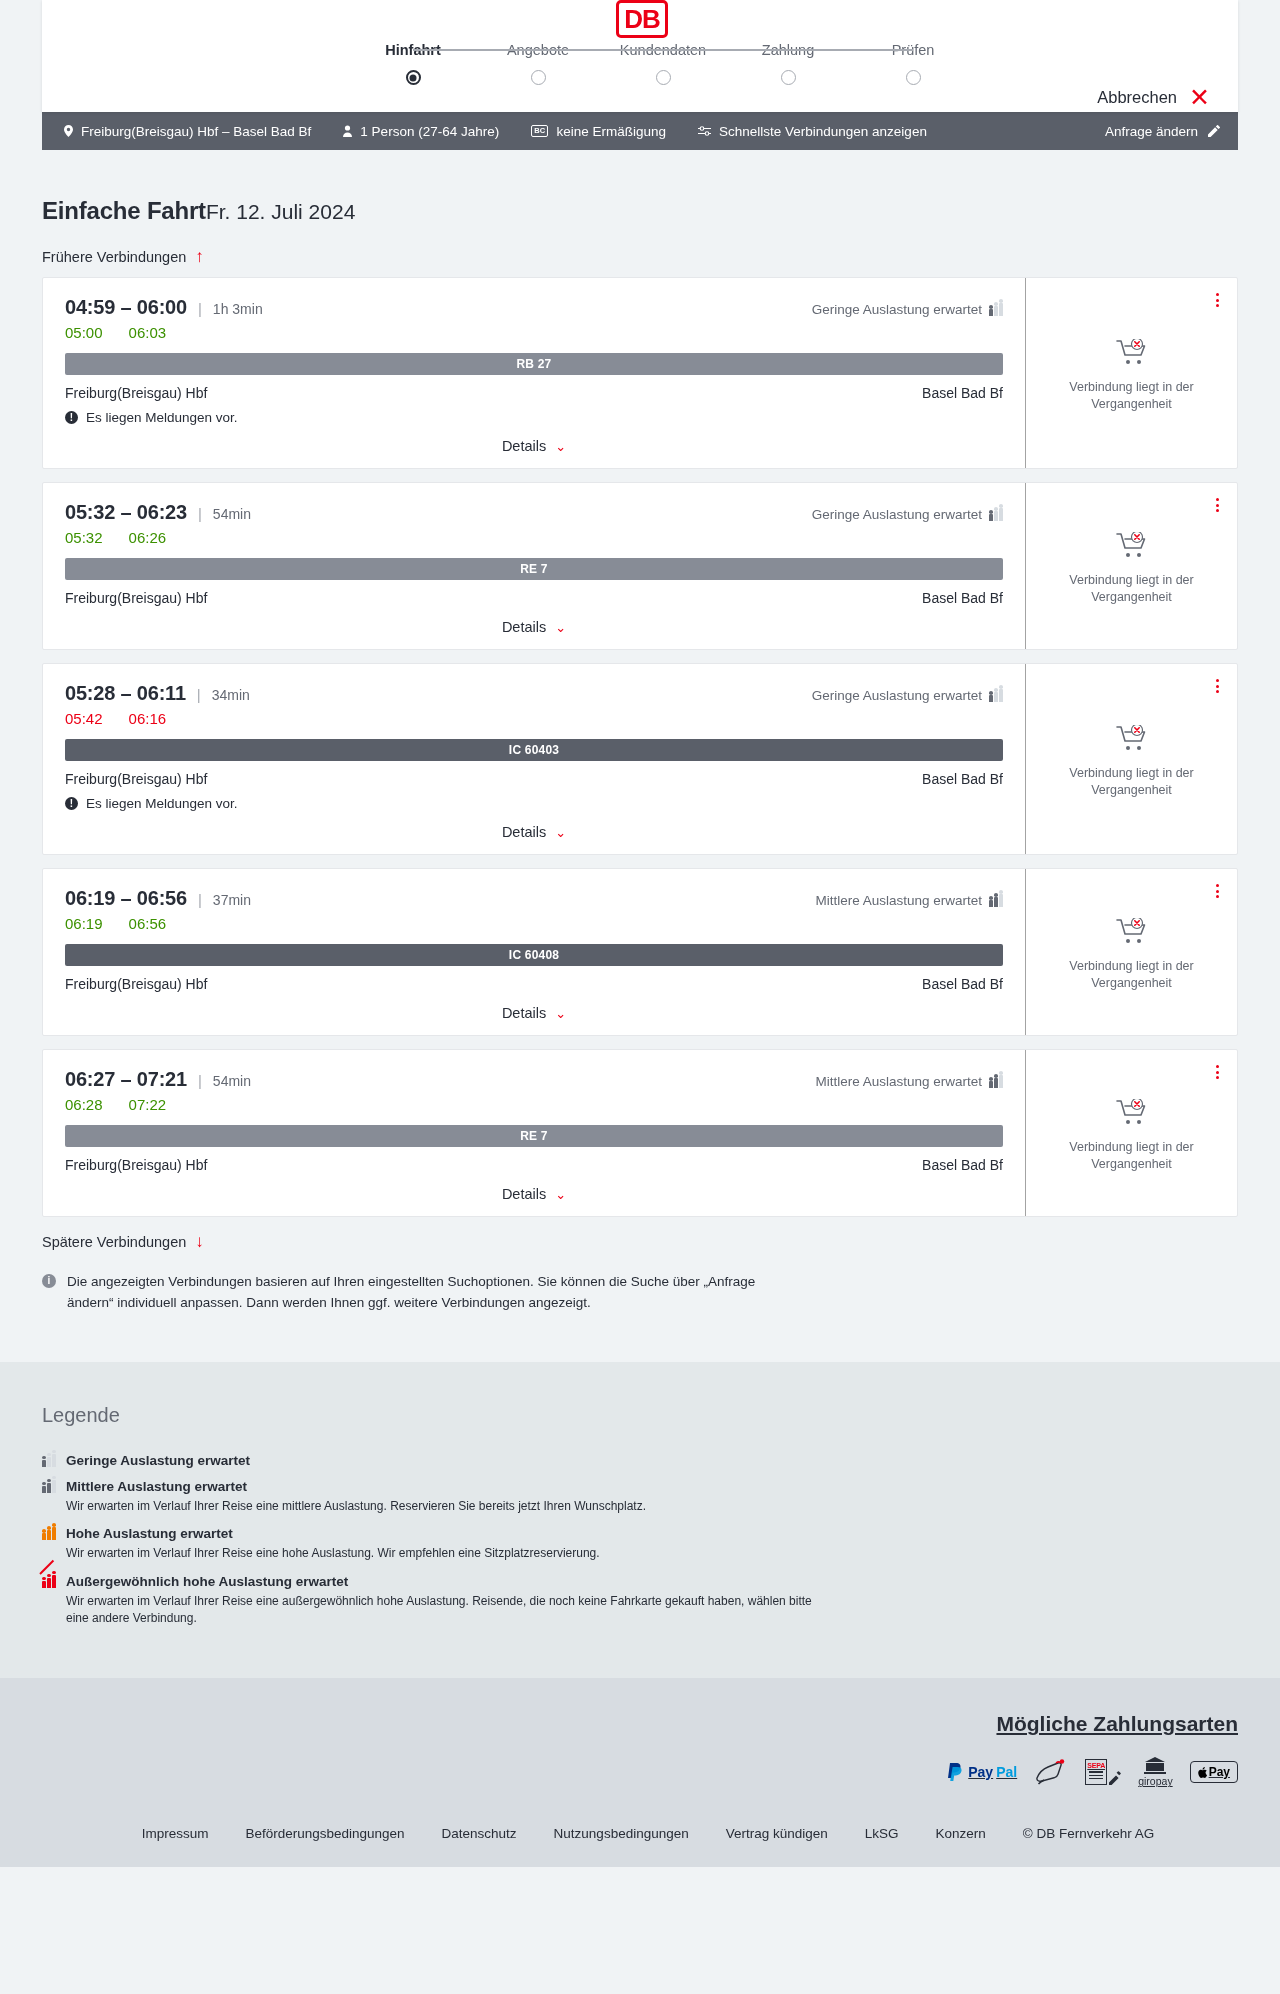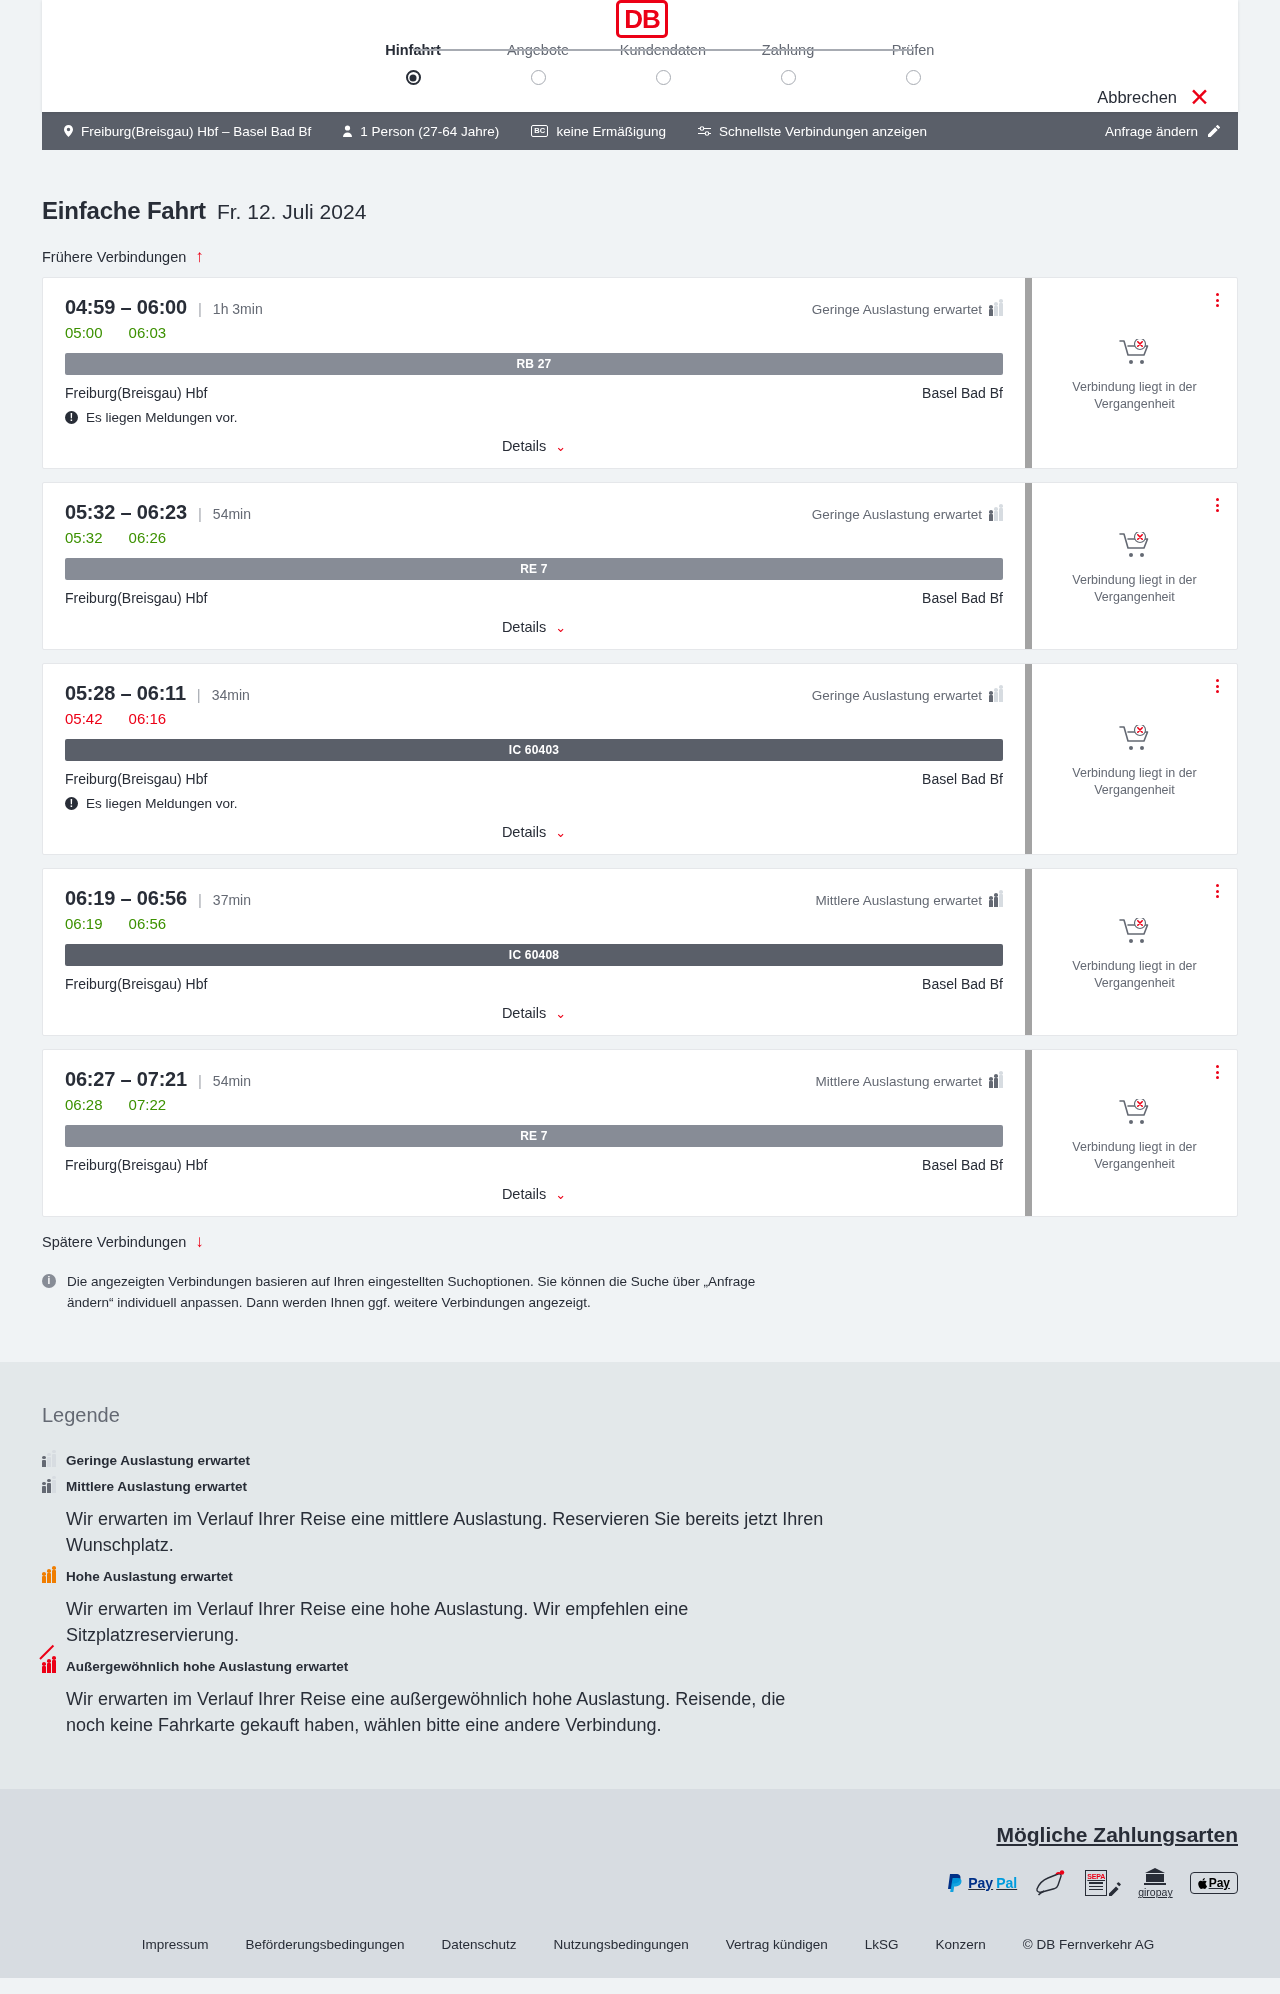--- a/index.html
+++ b/index.html
@@ -133,21 +133,20 @@
     padding: 1px 2px;
     line-height: 1;
     letter-spacing: .2px;
   }
 
   
   .main { padding: 0 42px; }
   .title-row {
     display: flex;
     align-items: baseline;
-    gap: 11px;
     padding-top: 47px;
     text-align: center;
   }
   .title-main { font-size: 24px; font-weight: bold; color: #282d37; letter-spacing: -.2px; }
   .title-date { font-size: 21px; color: #282d37; }
 
   .nav-link {
     display: flex;
     align-items: center;
     gap: 9px;
@@ -164,21 +163,21 @@
   .card {
     background: #fff;
     display: flex;
     margin-bottom: 13px;
     border: 1px solid #e5e7ea;
     border-radius: 2px;
   }
   .card-left { flex: 1; padding: 18px 22px 14px 22px; position: relative; }
   .card-right {
     width: 212px;
-    border-left: 7px solid #a3a3a3;
+    border-left: 1px solid #a3a3a3;
     position: relative;
     display: flex;
     flex-direction: column;
     align-items: center;
     justify-content: center;
     padding: 18px 16px;
   }
   .row1 { display: flex; align-items: baseline; }
   .times { font-size: 20px; font-weight: bold; color: #282d37; letter-spacing: -.2px; }
   .sep { color: #a7abb2; margin: 0 11px; font-size: 15px; font-weight: normal; }
@@ -319,23 +318,23 @@
     margin-top: 2px;
   }
 
   
   .legend-wrap { background: #e3e8ea; padding: 42px 42px 40px 42px; }
   .legend-title { font-size: 20px; color: #646973; margin-bottom: 26px; }
   .legend-item { margin-bottom: 11px; }
   .legend-head { display: flex; align-items: center; gap: 10px; }
   .legend-label { font-size: 13.5px; font-weight: bold; color: #282d37; }
   .legend-desc {
-    font-size: 18px;
+    font-size: 12px;
     color: #282d37;
-    margin-top: 12px;
+    margin-top: 4px;
     margin-left: 24px;
     line-height: 1.45;
     max-width: 760px;
   }
   .vhigh-ico { position: relative; display: flex; align-items: flex-end; }
   .vhigh-ico .slash {
     position: absolute;
     left: -2px; top: -2px;
     width: 19px; height: 2px;
     background: #ec0016;

